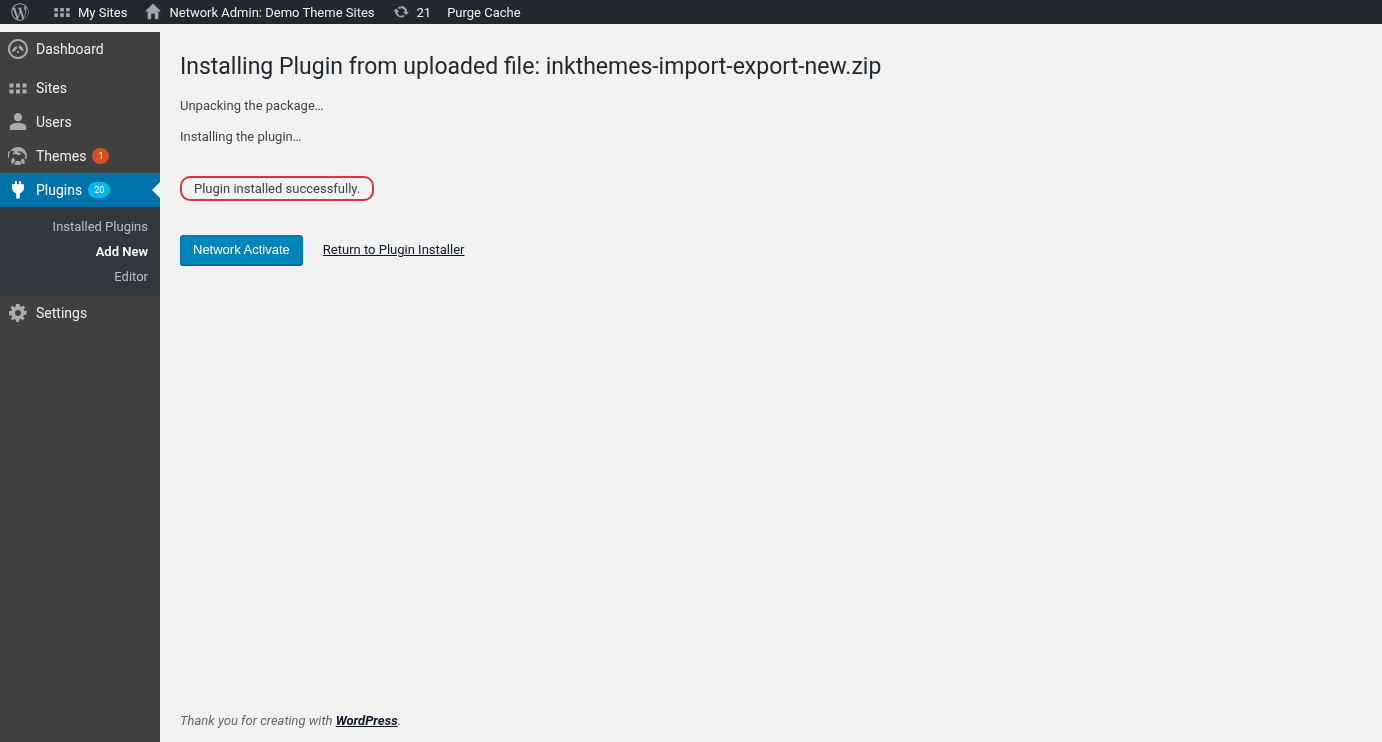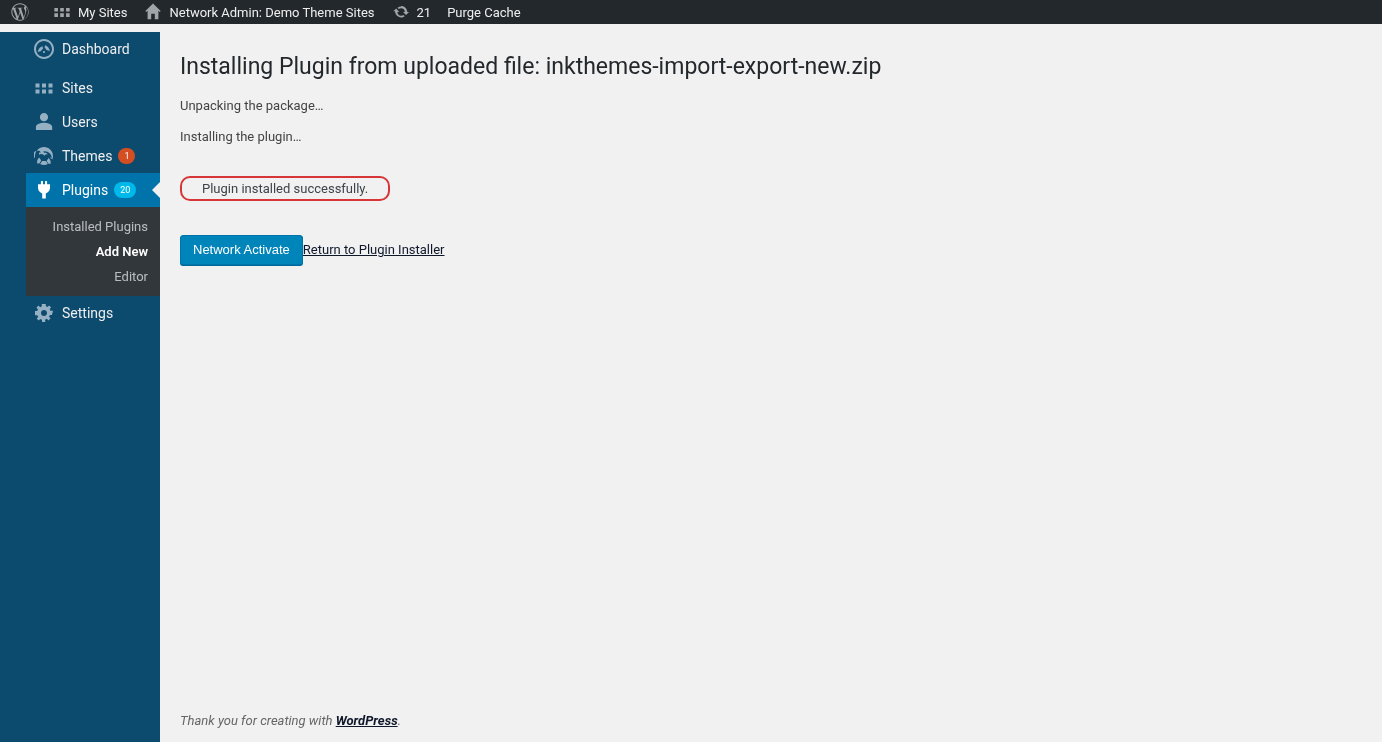--- a/index.html
+++ b/index.html
@@ -44,23 +44,22 @@
 }
 .adminbar-item:first-child { padding-left: 4px; }
 
 
 .sidebar {
   position: absolute;
   top: 32px;
   left: 0;
   width: 160px;
   bottom: 0;
-  background: #0c4a6e;
+  background: #404040;
   font-size: 14px;
-  padding-left: 26px;
 }
 .sidebar-item {
   display: flex;
   align-items: center;
   padding: 0 8px 0 8px;
   height: 34px;
   color: #eee;
   cursor: pointer;
   position: relative;
 }
@@ -143,28 +142,29 @@
 }
 .status-line {
   font-size: 13px;
   color: #444;
   margin: 16px 0;
 }
 .status-line.success {
   display: inline-block;
   border: 2px solid #d63638;
   border-radius: 10px;
-  padding: 3px 20px;
+  padding: 3px 12px;
   text-align: center;
   color: #3c434a;
 }
 .actions-row {
   margin-top: 18px;
   display: flex;
   align-items: center;
+  gap: 20px;
 }
 .button-primary {
   background: #0085ba;
   border: 1px solid #0073aa;
   color: #fff;
   font-size: 13px;
   padding: 0 12px;
   height: 30px;
   line-height: 28px;
   border-radius: 3px;

